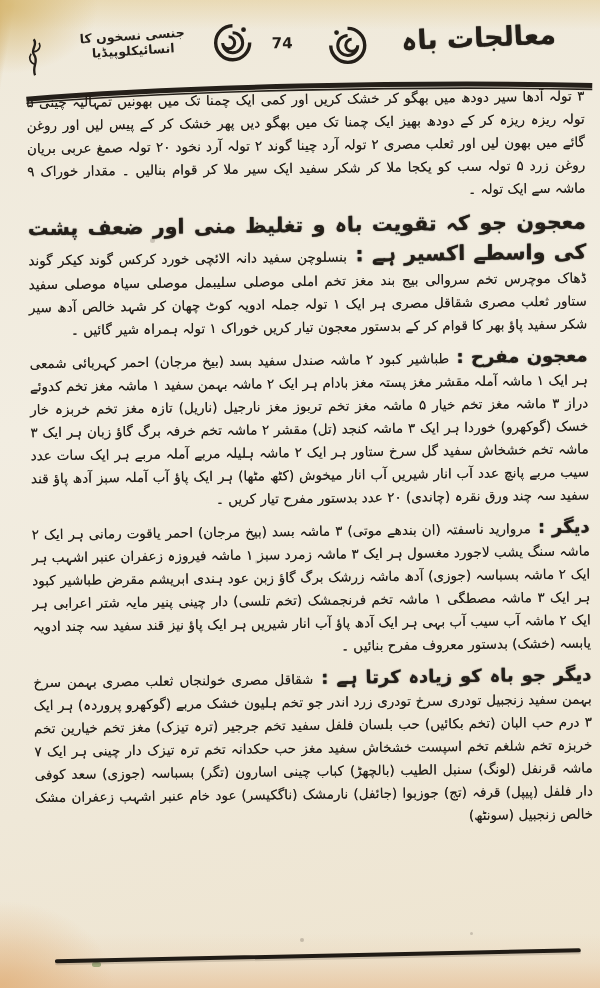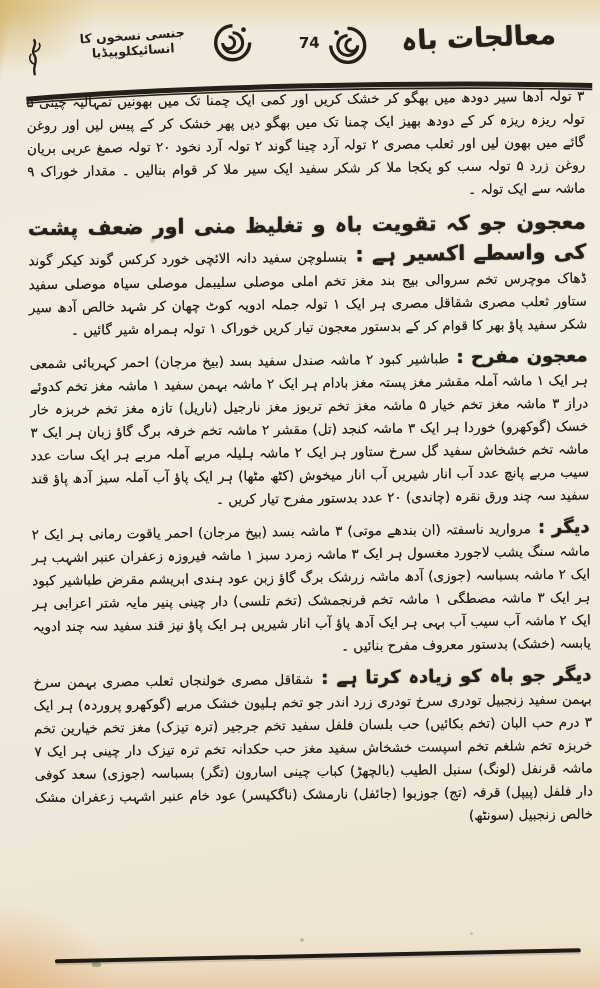--- a/index.html
+++ b/index.html
@@ -30,21 +30,21 @@
 
   
   .hdr{position:absolute;left:0;top:18px;width:600px;height:58px;color:#241f19;}
   .flourish{position:absolute;left:30px;top:16px;width:18px;height:40px;}
   .series{position:absolute;left:52px;top:8px;width:170px;
     font-size:12.5px;font-weight:700;direction:rtl;text-align:center;
     transform:rotate(-3deg);letter-spacing:0;color:#241f19;}
   .medallion{position:absolute;width:44px;height:44px;}
   .med1{left:215px;top:2px;}
   .med2{left:330px;top:6px;transform:scaleX(-1);}
-  .pagenum{position:absolute;left:276px;top:16px;width:48px;text-align:right;
+  .pagenum{position:absolute;left:276px;top:16px;width:48px;text-align:left;
     font-size:15px;font-weight:700;font-family:"DejaVu Sans",sans-serif;color:#241f19;}
   .booktitle{position:absolute;left:378px;top:6px;width:210px;direction:rtl;text-align:center;
     font-size:27px;font-weight:700;color:#241f19;
     text-shadow:0 0 1px rgba(20,16,12,.85);transform:rotate(-1.6deg);}
   .hrule{position:absolute;left:0;top:62px;width:600px;height:22px;}
 
   
   .textcol{position:absolute;left:30px;right:12px;top:88px;direction:rtl;
     color:#241f19;text-align:justify;}
   .para{margin:0 0 7px 0;font-size:13.5px;line-height:23px;

